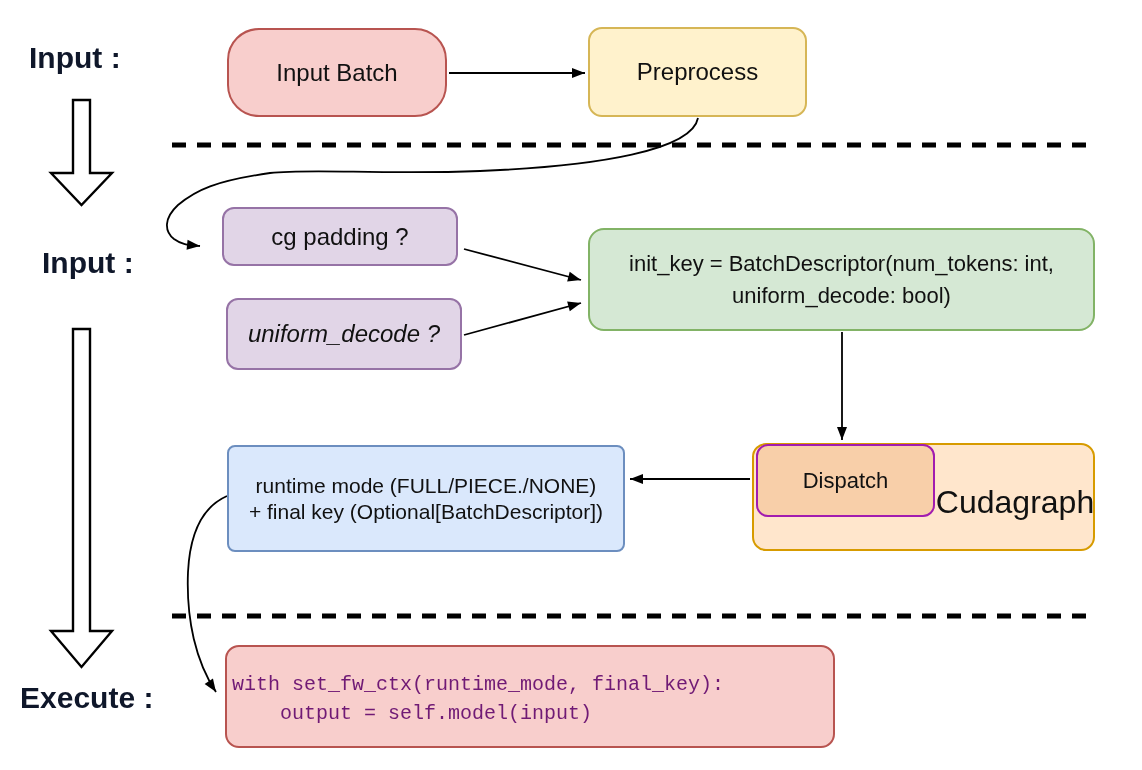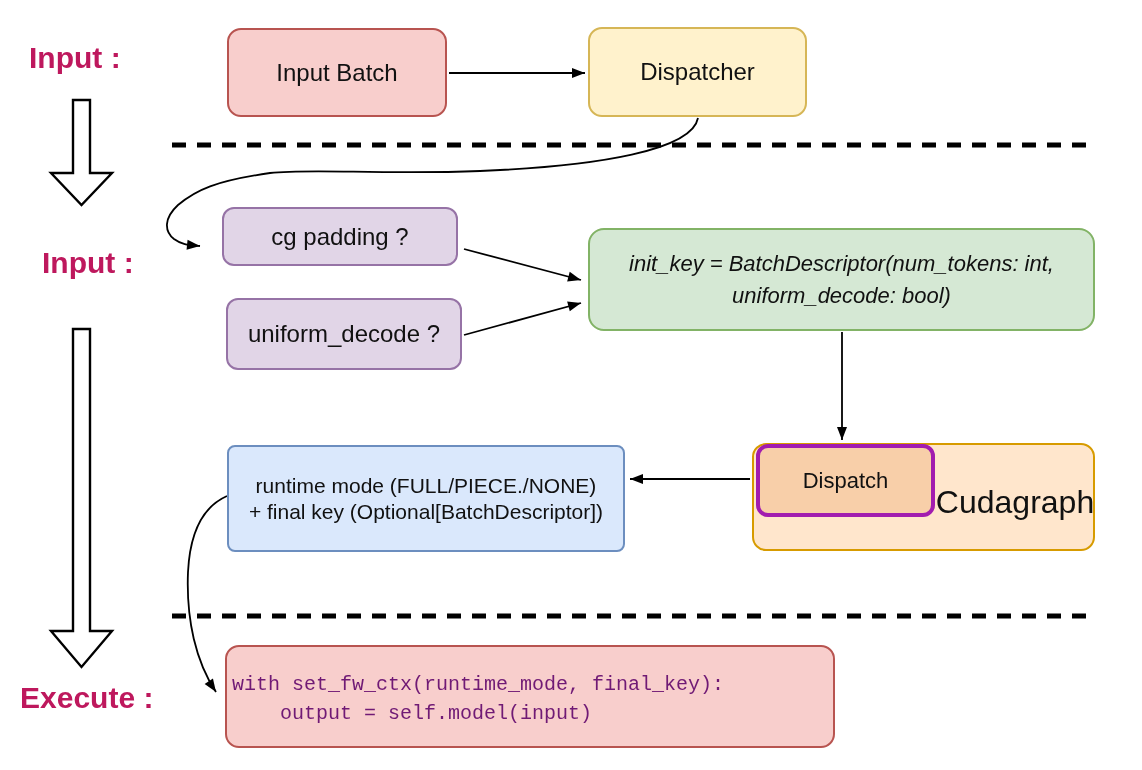--- a/index.html
+++ b/index.html
@@ -8,42 +8,42 @@
     width:1142px;height:770px;
     background:#ffffff;
     font-family:"Liberation Sans", sans-serif;
     overflow:hidden;
   }
   #connectors{position:absolute;left:0;top:0;width:1142px;height:770px;}
   .stage-label{
     position:absolute;
     font-weight:bold;
     font-size:30px;
-    color:#be185d;
+    color:#0f172a;
     white-space:nowrap;
   }
   .node{
     position:absolute;
     box-sizing:border-box;
     display:flex;
     flex-direction:column;
     align-items:center;
     justify-content:center;
     text-align:center;
     color:#111111;
     line-height:1.25;
   }
   .node span{display:block;white-space:nowrap;}
   .node-red{background:#F8CECC;border:2px solid #B85450;border-radius:14px;}
   .node-yellow{background:#FFF2CC;border:2px solid #D6B656;border-radius:14px;}
   .node-purple{background:#E1D5E7;border:2px solid #9673A6;border-radius:12px;}
   .node-green{background:#D5E8D4;border:2px solid #82B366;border-radius:16px;}
   .node-blue{background:#DAE8FC;border:2px solid #6C8EBF;border-radius:8px;}
   .node-orange-outer{background:#FFE6CC;border:2px solid #D79B00;border-radius:14px;}
-  .node-orange-inner{background:#F8CFA9;border:4px solid #a21caf;border-radius:12px;}
+  .node-orange-inner{background:#F8CFA9;border:2px solid #a21caf;border-radius:12px;}
   .code-node{
     align-items:flex-start;
     justify-content:center;
     text-align:left;
     font-family:"Liberation Mono", monospace;
     font-size:20px;
     line-height:29px;
     color:#701a75;
     padding:4px 6px 0 5px;
   }
@@ -82,37 +82,37 @@
 
     <path d="M 73 100 L 90 100 L 90 173 L 112 173 L 81.5 205 L 51 173 L 73 173 Z" fill="#ffffff" stroke="#000" stroke-width="2.4" stroke-linejoin="miter"></path>
 
     <path d="M 73 329 L 90 329 L 90 631 L 112 631 L 81.5 667 L 51 631 L 73 631 Z" fill="#ffffff" stroke="#000" stroke-width="2.4" stroke-linejoin="miter"></path>
   </svg>
 
   <div class="stage-label" style="left:29px;top:41px;">Input :</div>
   <div class="stage-label" style="left:42px;top:246px;">Input :</div>
   <div class="stage-label" style="left:20px;top:681px;">Execute :</div>
 
-  <div class="node node-red" style="left:227px;top:28px;width:220px;height:89px;font-size:24px;">
+  <div class="node node-red" style="left:227px;top:28px;width:220px;height:89px;font-size:24px;border-radius:32px;">
     <span>Input Batch</span>
   </div>
 
   <div class="node node-yellow" style="left:588px;top:27px;width:219px;height:90px;font-size:24px;">
-    <span>Dispatcher</span>
+    <span>Preprocess</span>
   </div>
 
   <div class="node node-purple" style="left:222px;top:207px;width:236px;height:59px;font-size:24px;">
     <span>cg padding ?</span>
   </div>
 
-  <div class="node node-purple" style="left:226px;top:298px;width:236px;height:72px;font-size:24px;">
+  <div class="node node-purple" style="left:226px;top:298px;width:236px;height:72px;font-size:24px;font-style:italic;">
     <span>uniform_decode ?</span>
   </div>
 
-  <div class="node node-green" style="left:588px;top:228px;width:507px;height:103px;font-size:22px;line-height:32px;font-style:italic;">
+  <div class="node node-green" style="left:588px;top:228px;width:507px;height:103px;font-size:22px;line-height:32px;">
     <span>init_key = BatchDescriptor(num_tokens: int,</span>
     <span>uniform_decode: bool)</span>
   </div>
 
   <div class="node node-orange-outer" style="left:752px;top:443px;width:343px;height:108px;">
     <div class="node node-orange-inner" style="left:2px;top:-1px;width:179px;height:73px;font-size:22px;">
       <span>Dispatch</span>
     </div>
     <div class="node" style="left:181px;top:0;width:160px;height:108px;font-size:32px;line-height:34px;padding-top:6px;">
       <span>Cudagraph</span>

